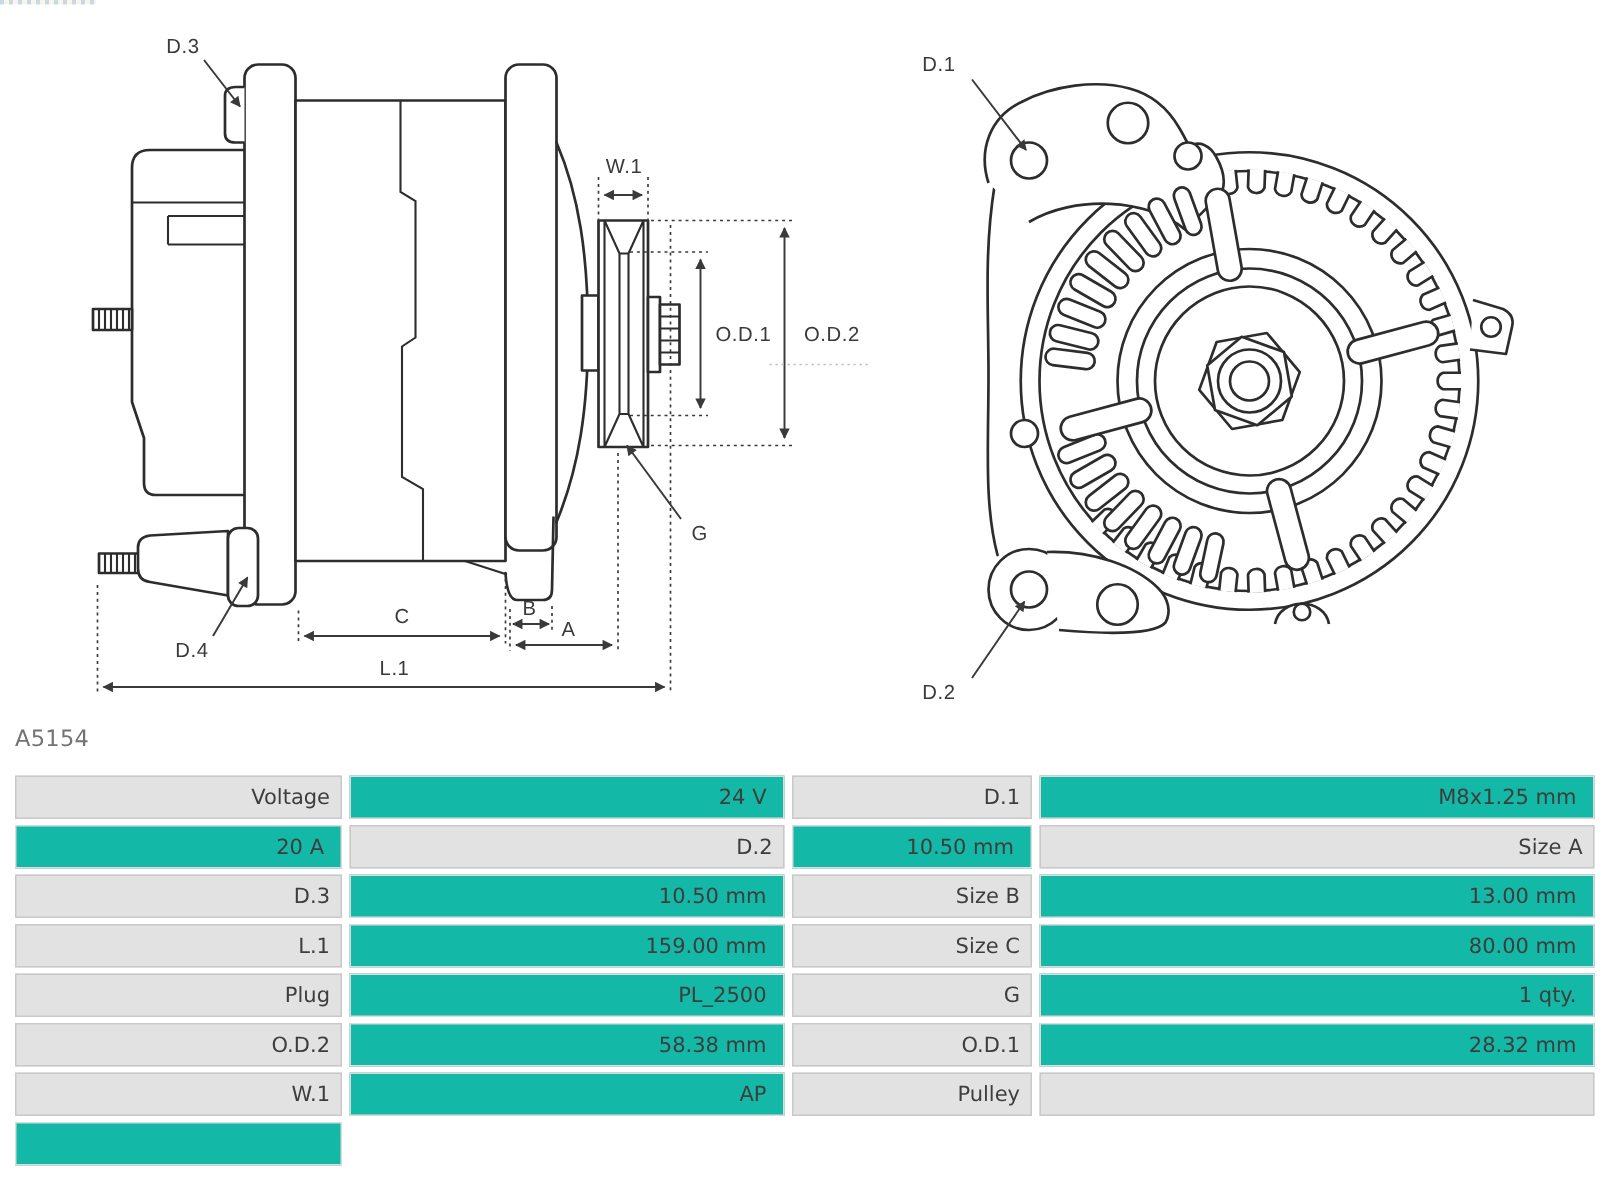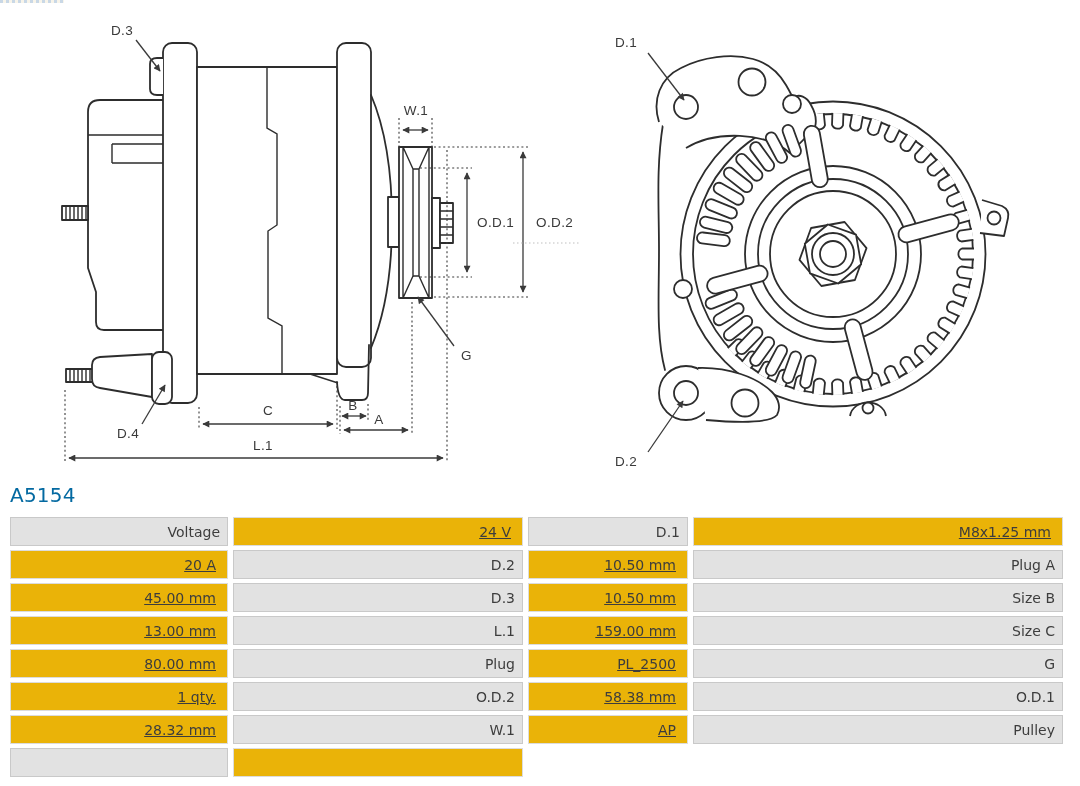--- a/index.html
+++ b/index.html
@@ -2,27 +2,27 @@
 <html><head>
 <meta charset="utf-8">
 <style>
   html,body{margin:0;padding:0;background:#fff;}
   .stage{position:relative;width:1080px;height:786px;background:#fff;overflow:hidden;
          font-family:"Liberation Sans",sans-serif;}
   .edge-artifact{position:absolute;left:0;top:0;width:64px;height:3px;opacity:.55;
     background:repeating-linear-gradient(90deg,#9db8d2 0 3px,#f3ecd8 3px 6px);}
   .diagram-svg{position:absolute;left:0;top:0;}
   .partno{position:absolute;left:10px;top:483px;font-family:"DejaVu Sans","Liberation Sans",sans-serif;
-    font-size:20px;font-weight:400;color:#0369a1;letter-spacing:.2px;}
+    font-size:15px;font-weight:400;color:#737373;letter-spacing:.2px;}
   .spec-table{position:absolute;left:10px;top:517px;display:grid;
     grid-template-columns:218px 290px 160px 370px;grid-auto-rows:29px;gap:4px 5px;
     font-family:"DejaVu Sans","Liberation Sans",sans-serif;font-size:14px;color:#3d3d3d;}
   .spec-table .cell{display:flex;align-items:center;justify-content:flex-end;overflow:hidden;}
   .spec-table .label{background:#e2e2e2;border:1px solid #c9c9c9;padding-right:7px;}
-  .spec-table .value{background:#eab308;border:1px solid #dcdcdc;padding-right:11px;text-decoration:underline;}
+  .spec-table .value{background:#14b8a6;border:1px solid #dcdcdc;padding-right:11px;}
   
   .art{stroke:#2d2d2d;stroke-width:1.8;fill:none;stroke-linejoin:round;stroke-linecap:round;}
   .artf{stroke:#2d2d2d;stroke-width:1.8;fill:#fff;stroke-linejoin:round;}
   .artw{fill:#fff;stroke:none;}
   .thin{stroke:#2d2d2d;stroke-width:1.4;fill:none;}
   .dim{stroke:#3a3a3a;stroke-width:1.3;fill:none;}
   .dot{stroke:#3a3a3a;stroke-width:1.1;fill:none;stroke-dasharray:2 2.6;}
   .dotlite{stroke:#bfbfbf;stroke-width:1;fill:none;stroke-dasharray:1.5 2.5;}
   .dimtext{font-family:"Liberation Sans",sans-serif;font-size:13.5px;fill:#3a3a3a;letter-spacing:.4px;}
 </style>
@@ -221,22 +221,21 @@
   <div class="partno">A5154</div>
 
   <div class="spec-table">
       <div class="cell label">Voltage</div>
       <div class="cell value">24 V</div>
       <div class="cell label">D.1</div>
       <div class="cell value">M8x1.25 mm</div>
       <div class="cell value">20 A</div>
       <div class="cell label">D.2</div>
       <div class="cell value">10.50 mm</div>
-      <div class="cell label">Plug A</div>
-      <div class="cell value">45.00 mm</div>
+      <div class="cell label">Size A</div>
       <div class="cell label">D.3</div>
       <div class="cell value">10.50 mm</div>
       <div class="cell label">Size B</div>
       <div class="cell value">13.00 mm</div>
       <div class="cell label">L.1</div>
       <div class="cell value">159.00 mm</div>
       <div class="cell label">Size C</div>
       <div class="cell value">80.00 mm</div>
       <div class="cell label">Plug</div>
       <div class="cell value">PL_2500</div>

